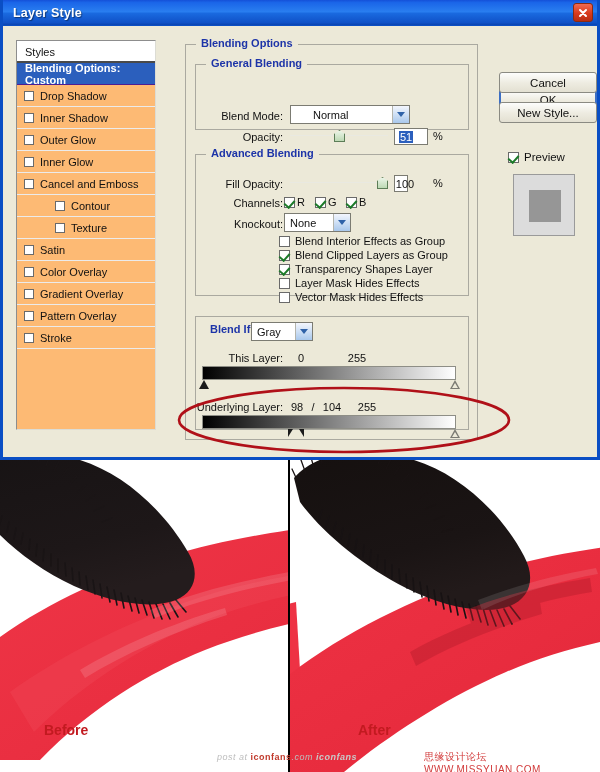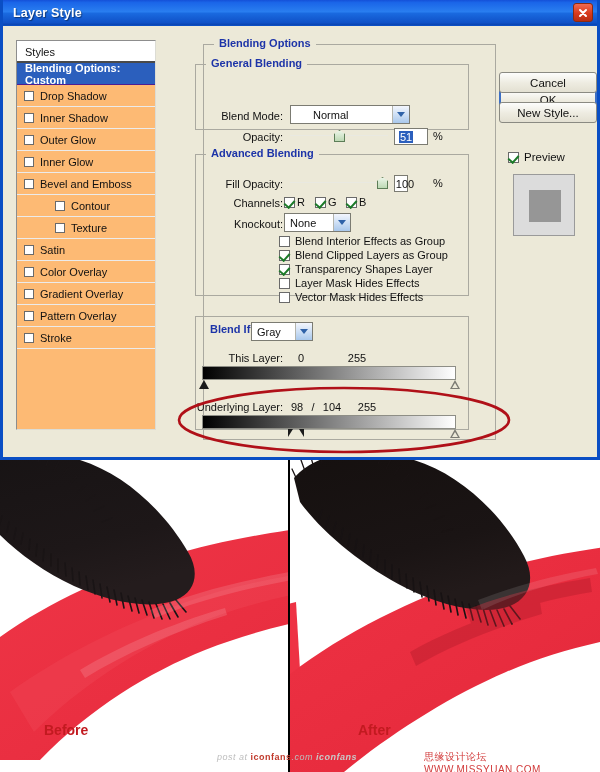--- a/index.html
+++ b/index.html
@@ -79,21 +79,21 @@
   
   .group {
     position:absolute; border:1px solid #aaa9a0; background:transparent;
   }
   .group > .glabel {
     position:absolute; top:-8px; left:10px; padding:0 5px;
     background:#ece9d8; color:#1d34a8; font-size:11px; font-weight:bold;
   }
   .glabel.plain { color:#1d34a8; }
 
-  #grp-blending { left:182px; top:18px; width:293px; height:396px;margin-left:18px; }
+  #grp-blending { left:182px; top:18px; width:293px; height:396px; }
   #grp-general  { left:192px; top:38px; width:274px; height:66px;  }
   #grp-advanced { left:192px; top:128px; width:274px; height:142px; }
   #grp-blendif  { left:192px; top:290px; width:274px; height:114px; }
 
   .lbl { position:absolute; font-size:11px; color:#111; text-align:right; }
 
   
   .combo {
     position:absolute; height:19px; background:#fff;
     border:1px solid #7b7b72; display:flex; align-items:center;
@@ -243,21 +243,21 @@
           <div class="sl-item">
             <span class="cb"></span>
             <span>Outer Glow</span>
           </div>
           <div class="sl-item">
             <span class="cb"></span>
             <span>Inner Glow</span>
           </div>
           <div class="sl-item">
             <span class="cb"></span>
-            <span>Bevel and Emboss</span>
+            <span>Cancel and Emboss</span>
           </div>
           <div class="sl-item indent">
             <span class="cb"></span>
             <span>Contour</span>
           </div>
           <div class="sl-item indent">
             <span class="cb"></span>
             <span>Texture</span>
           </div>
           <div class="sl-item">

